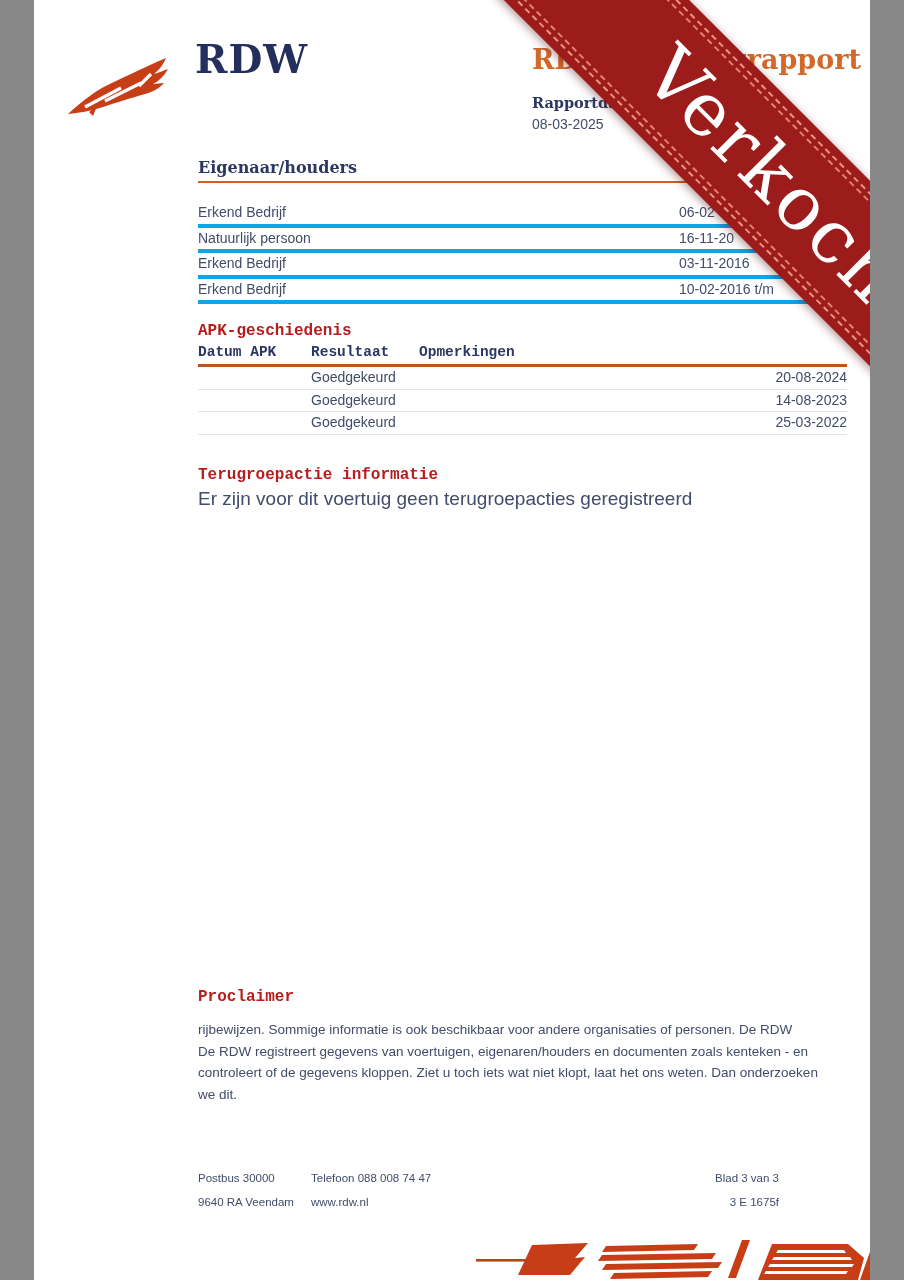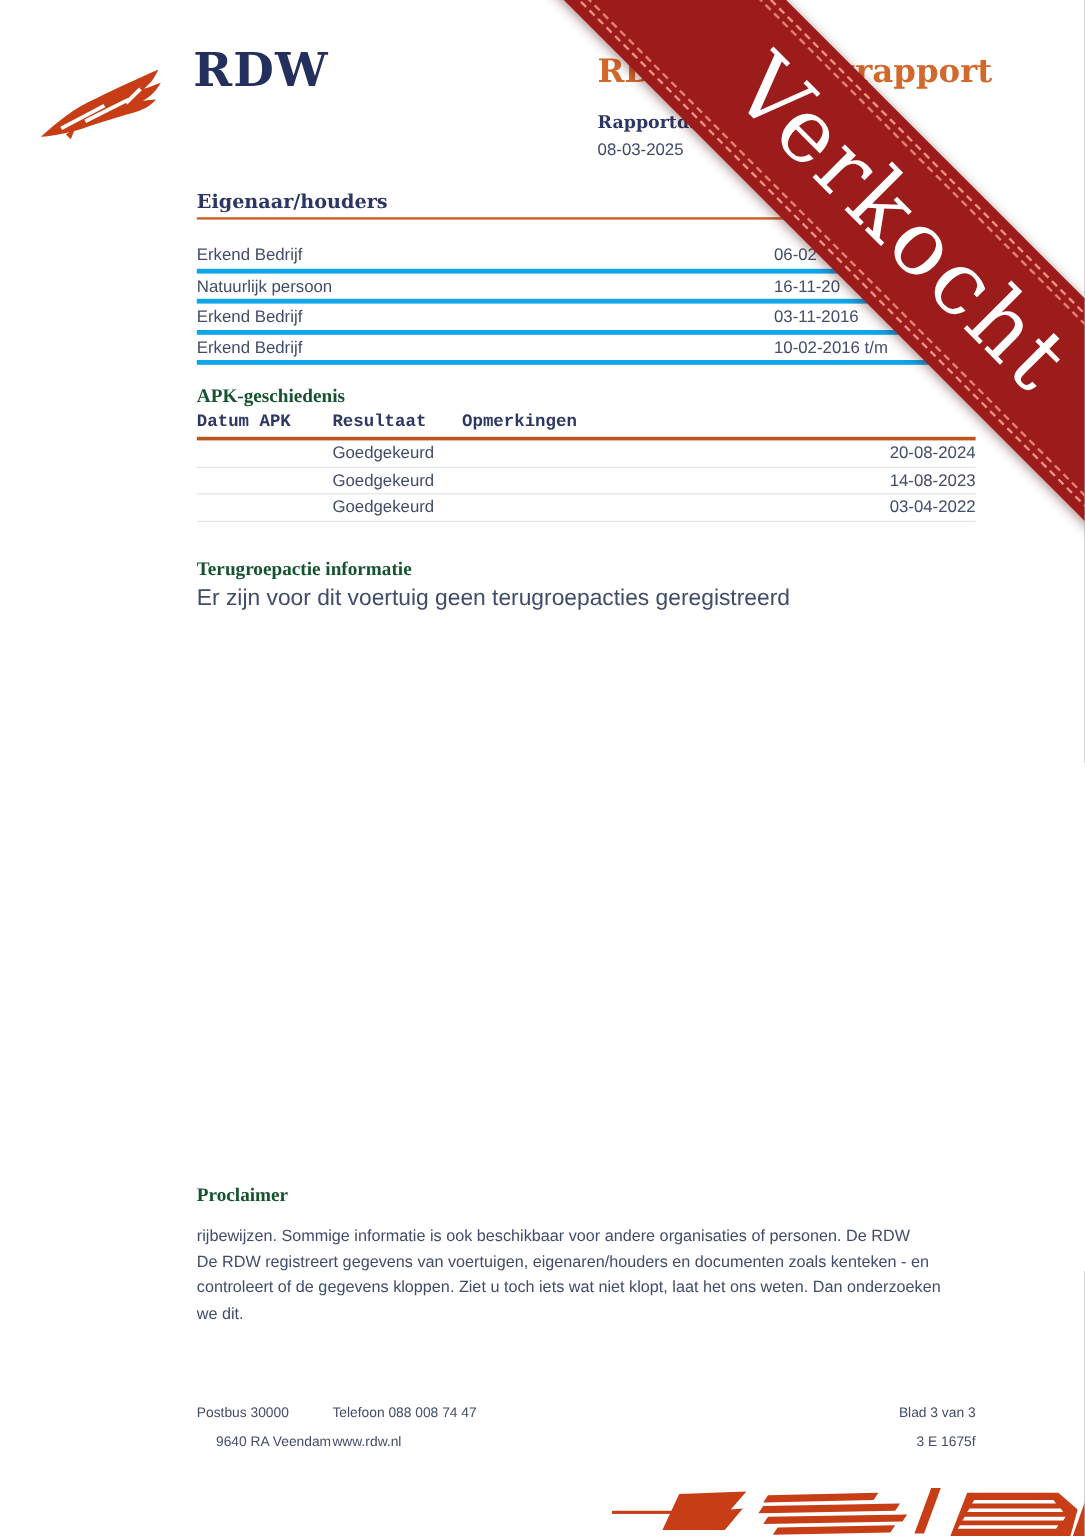--- a/index.html
+++ b/index.html
@@ -1,18 +1,18 @@
 <!DOCTYPE html>
 <html><head>
 <meta charset="utf-8">
 <style>
   html,body{margin:0;padding:0;background:#888;}
   .page{
     position:relative;
-    width:904px;height:1280px;
+    width:836px;height:1280px;
     margin:0 auto;
     background:#ffffff;
     overflow:hidden;
     font-family:"Liberation Sans",sans-serif;
     color:#414c6b;
   }
   .abs{position:absolute;}
   .nowrap{white-space:nowrap;}
 
   
@@ -33,22 +33,22 @@
     font-weight:700;font-size:14.5px;color:#2c3863;
   }
   .report-date{left:498px;top:116px;font-size:14px;}
 
   
   .sec-head-navy{
     font-family:"DejaVu Serif","Liberation Serif",serif;
     font-weight:700;font-size:16px;color:#2c3863;
   }
   .sec-head-orange{
-    font-family:Liberation Serif, serif;
-    font-weight:700;font-size:16px;color:#14532d;
+    font-family:Liberation Mono, monospace;
+    font-weight:700;font-size:16px;color:#b91c1c;
   }
   .rule-orange{height:2px;background:#cd6128;}
   .rule-orange-thick{height:3px;background:#bc541e;}
 
   .owners-head{left:164px;top:158px;}
   .owners-rule{left:164px;top:181px;width:649px;}
   .owners-table{left:164px;top:202px;width:649px;}
   .owner-row{
     position:relative;height:21.5px;line-height:21.5px;
     border-bottom:4px solid #0ea5e9;font-size:14px;
@@ -70,21 +70,21 @@
   .recall-text{left:164px;top:488px;font-size:19px;}
 
   .proclaimer-head{left:164px;top:988px;}
   .proclaimer-body{left:164px;top:1019px;font-size:13.5px;line-height:21.5px;}
 
   
   .footer-text{font-size:11.5px;color:#414c6b;}
   .f-r1c1{left:164px;top:1172px;}
   .f-r1c2{left:277px;top:1172px;}
   .f-r1c3{right:91px;top:1172px;text-align:right;}
-  .f-r2c1{left:164px;top:1196px;margin-left:16px;}
+  .f-r2c1{left:164px;top:1196px;}
   .f-r2c2{left:277px;top:1196px;}
   .f-r2c3{right:91px;top:1196px;text-align:left;}
 
   .bottom-art{right:0;bottom:0;width:404px;height:46px;}
 
   
   .ribbon{
     left:340px;top:122px;width:820px;height:131px;
     transform:rotate(45deg);
     background:#9c1b1b;
@@ -160,21 +160,21 @@
       <span>20-08-2024</span>
       <span class="apk-col2 nowrap">Goedgekeurd</span>
       <span class="apk-col3 nowrap"></span>
     </div>
     <div class="apk-row">
       <span>14-08-2023</span>
       <span class="apk-col2 nowrap">Goedgekeurd</span>
       <span class="apk-col3 nowrap"></span>
     </div>
     <div class="apk-row">
-      <span>03-04-2022</span>
+      <span>25-03-2022</span>
       <span class="apk-col2 nowrap">Goedgekeurd</span>
       <span class="apk-col3 nowrap"></span>
     </div>
   </div>
 
   <div class="abs sec-head-orange recall-head nowrap">Terugroepactie informatie</div>
   <div class="abs recall-text nowrap">Er zijn voor dit voertuig geen terugroepacties geregistreerd</div>
 
   <div class="abs sec-head-orange proclaimer-head nowrap">Proclaimer</div>
   <div class="abs proclaimer-body">

